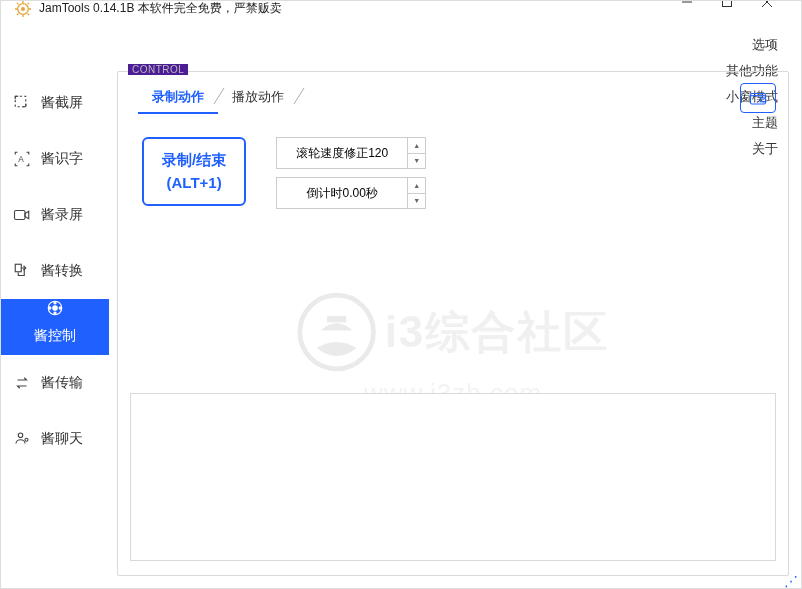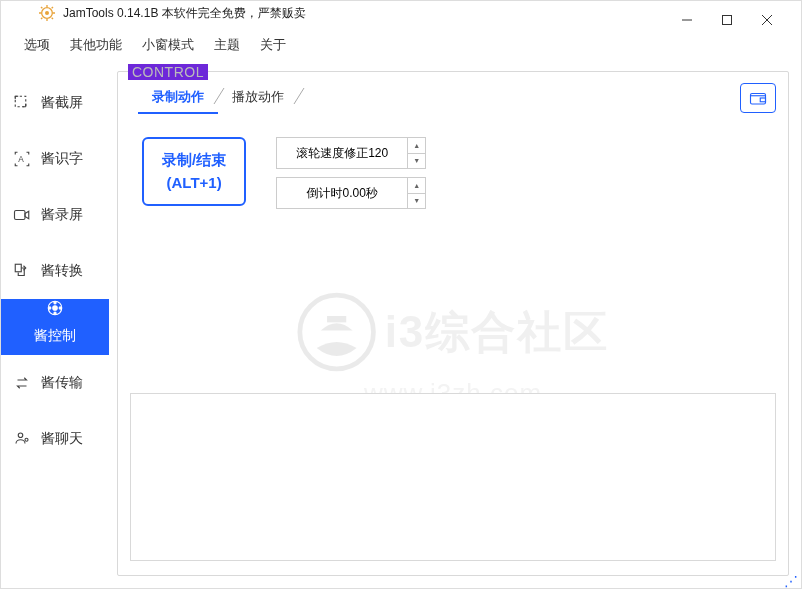--- a/index.html
+++ b/index.html
@@ -1,36 +1,36 @@
 <!DOCTYPE html>
 <html><head>
   <meta charset="utf-8">
   <style>
     * { margin: 0; padding: 0; box-sizing: border-box; font-family: "Microsoft YaHei", "Segoe UI", sans-serif; }
     body { width: 802px; height: 589px; background: #fff; border: 1px solid #ddd; overflow: hidden; position: relative; }
     
-    .titlebar { height: 32px; display: flex; align-items: flex-start; padding: 4px 14px; margin-left: 24px; }
+    .titlebar { height: 32px; display: flex; align-items: flex-end; padding: 16px 14px; }
     .titlebar .app-icon { width: 16px; height: 16px; margin-right: 8px; }
     .titlebar .title { font-size: 12px; color: #222; flex: 1; }
     .winbtn { width: 40px; height: 30px; display: flex; align-items: center; justify-content: center; color: #555; }
     
-    .menubar { height: 30px; display: flex; align-items: flex-start; padding: 0 14px; gap: 2px; }
+    .menubar { height: 30px; display: flex; align-items: flex-end; padding: 0 14px; gap: 2px; flex-direction: column; }
     .menuitem { font-size: 13px; color: #333; padding: 3px 9px; }
     
     .body { display: flex; height: calc(100% - 62px); }
     .sidebar { width: 108px; display: flex; flex-direction: column; padding-top: 12px; }
     .sbitem { height: 56px; display: flex; align-items: center; padding: 0 12px; gap: 10px; font-size: 14px; color: #333; cursor: pointer; }
     .sbitem.active { background: #2060ff; color: #fff; flex-direction: column; }
     .sbicon { width: 18px; height: 18px; flex-shrink: 0; }
     .sbitem.active .sbicon svg { stroke: #fff; fill: #fff; }
     .sbicon svg { stroke: #444; fill: none; stroke-width: 1.5; }
     
     .main { flex: 1; padding: 8px 12px 12px 8px; position: relative; }
     .panel { border: 1px solid #d9d9d9; border-radius: 2px; height: 100%; position: relative; }
-    .panel-label { position: absolute; top: -8px; left: 10px; background: #6d28d9; padding: 0 4px; font-size: 14px; color: #bbb; letter-spacing: 0.5px; }
+    .panel-label { position: absolute; top: -8px; left: 10px; background: #4c1d95; padding: 0 4px; font-size: 10px; color: #bbb; letter-spacing: 0.5px; }
     
     .tabrow { display: flex; align-items: center; padding: 10px 12px 0 20px; gap: 0; position: relative; }
     .tab { padding: 6px 14px; font-size: 13px; color: #333; position: relative; border-bottom: 1px solid transparent; }
     .tab.active { color: #2060ff; font-weight: bold; }
     .tab .slash { position: absolute; right: -8px; top: 4px; width: 14px; height: 20px; }
     .tab.active::after { content:""; position:absolute; left:0; right:0; bottom:-2px; height:2px; background:#2060ff; }
     .wallet-btn { margin-left: auto; width: 36px; height: 30px; border: 1px solid #2060ff; border-radius: 4px; display:flex; align-items:center; justify-content:center; }
     
     .controls { display:flex; align-items:flex-start; gap: 30px; padding: 24px 24px 0 24px; }
     .rec-btn { border: 2px solid #2060ff; border-radius: 6px; padding: 10px 18px; text-align:center; color:#2060ff; font-weight:bold; font-size:15px; line-height:1.5; cursor:pointer; }

